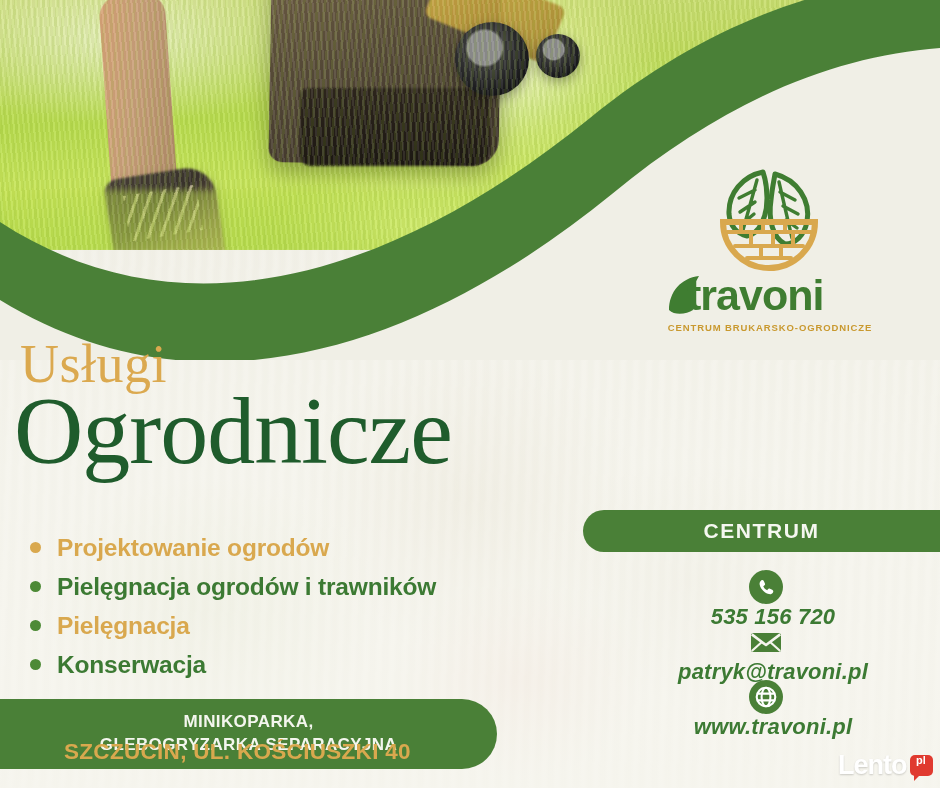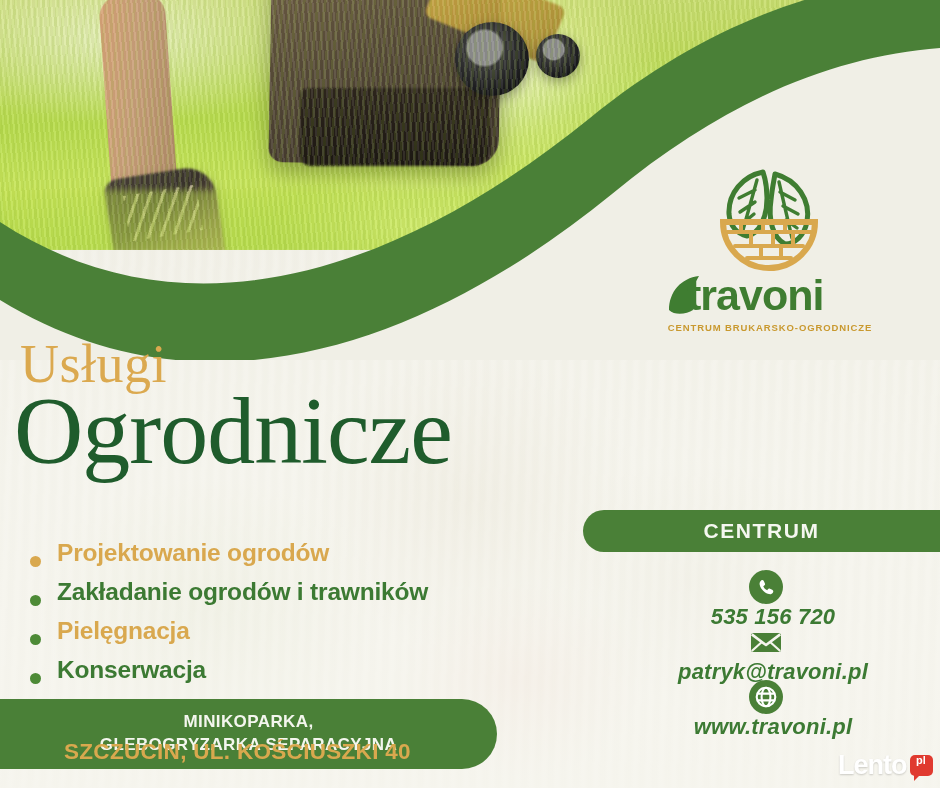--- a/index.html
+++ b/index.html
@@ -124,21 +124,21 @@
     margin-left:6px;
   }
   .h-ogrodnicze{
     font-family:"Liberation Serif", serif;
     font-size:96px; color:#1f5c2c; line-height:.95; letter-spacing:-1px;
     margin-top:-6px;
   }
 
   
   .bullets{ position:absolute; left:30px; top:528px; width:540px; }
-  .bullet-row{ display:flex; align-items:flex-end; height:39px; }
+  .bullet-row{ display:flex; align-items:center; height:39px; }
   .dot{ width:11px; height:11px; border-radius:50%; margin-right:16px; flex:none; }
   .bullet-text{ font-size:24.5px; font-weight:700; letter-spacing:-.2px; white-space:nowrap; }
   .gold{ color:#d9a84e; } .green{ color:#3c7a33; }
   .dot.gold{ background:#d9a84e; } .dot.green{ background:#4d8a36; }
 
   
   .pill{
     position:absolute; left:0; top:699px; width:497px; height:70px;
     background:#4a8037; border-radius:0 36px 36px 0;
     display:flex; flex-direction:column; align-items:center; justify-content:center;
@@ -251,21 +251,21 @@
     <div class="h-ogrodnicze">Ogrodnicze</div>
   </div>
 
   <div class="bullets">
     <div class="bullet-row">
       <span class="dot gold"></span>
       <span class="bullet-text gold">Projektowanie ogrodów</span>
     </div>
     <div class="bullet-row">
       <span class="dot green"></span>
-      <span class="bullet-text green">Zakładanie ogrodów i trawników</span>
+      <span class="bullet-text green">Pielęgnacja ogrodów i trawników</span>
     </div>
     <div class="bullet-row">
       <span class="dot green"></span>
       <span class="bullet-text gold">Pielęgnacja</span>
     </div>
     <div class="bullet-row">
       <span class="dot green"></span>
       <span class="bullet-text green">Konserwacja</span>
     </div>
   </div>

